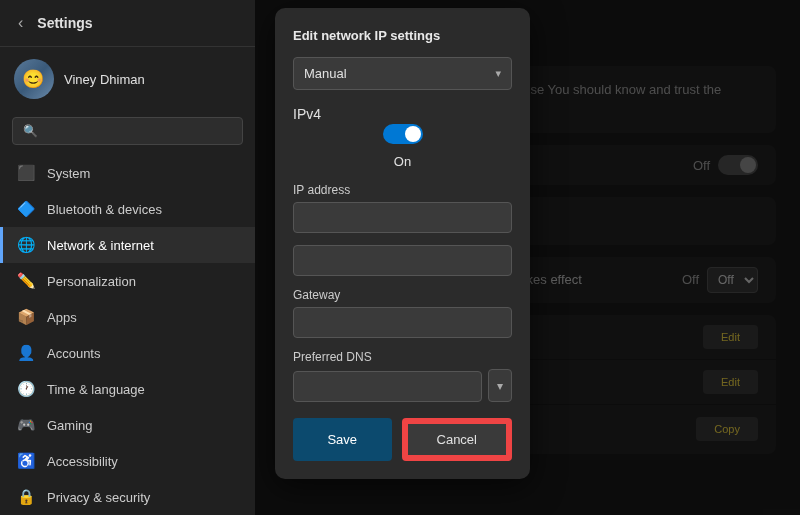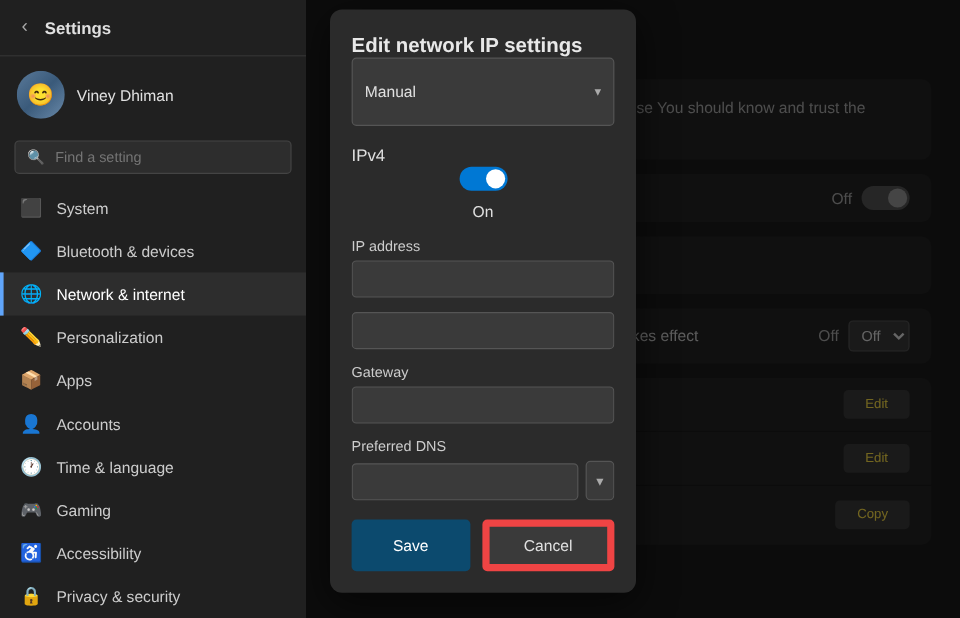--- a/index.html
+++ b/index.html
@@ -280,33 +280,34 @@
       left: 20px;
       width: 255px;
       background: #2b2b2b;
       border-radius: 10px;
       z-index: 20;
       padding: 20px 18px 18px;
       box-shadow: 0 8px 32px rgba(0,0,0,0.6);
     }
 
     .dialog-title {
-      font-size: 17px;
+      font-size: 13px;
       font-weight: 600;
       color: #e8e8e8;
+      margin-bottom: 14px;
     }
 
     .dialog-dropdown {
       display: flex;
       align-items: center;
       justify-content: space-between;
       background: #3a3a3a;
       border: 1px solid #555;
       border-radius: 4px;
-      padding: 20px 10px;
+      padding: 8px 10px;
       cursor: pointer;
       margin-bottom: 16px;
     }
 
     .dropdown-label {
       font-size: 13px;
       color: #e0e0e0;
     }
 
     .dropdown-arrow {
@@ -442,21 +443,20 @@
 
   <div class="user-profile">
     <div class="avatar">
       <div class="avatar-img">😊</div>
     </div>
     <span class="user-name">Viney Dhiman</span>
   </div>
 
   <div class="search-box">
     <span class="search-icon-char">🔍</span>
-    <input type="text" placeholder="Find a setting" style="">
   </div>
 
   <ul class="nav-list">
     <li class="nav-item">
       <span class="nav-icon">⬛</span>
       <span>System</span>
     </li>
     <li class="nav-item">
       <span class="nav-icon">🔷</span>
       <span>Bluetooth &amp; devices</span>

